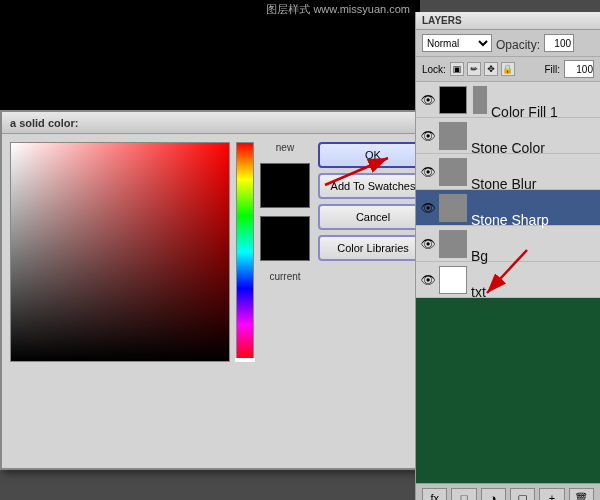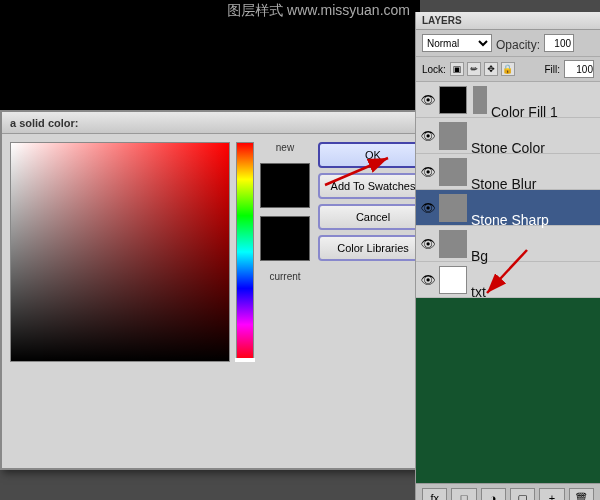--- a/index.html
+++ b/index.html
@@ -401,21 +401,21 @@
       display: flex;
       flex-direction: column;
       gap: 3px;
     }
 
     
     .watermark {
       position: absolute;
       top: 2px;
       right: 190px;
-      font-size: 14px;
+      font-size: 11px;
       color: #aaa;
       white-space: nowrap;
       margin-left: 44px;
     }
   </style>
 </head>
 <body>
 
 <div class="canvas-area"></div>
 

